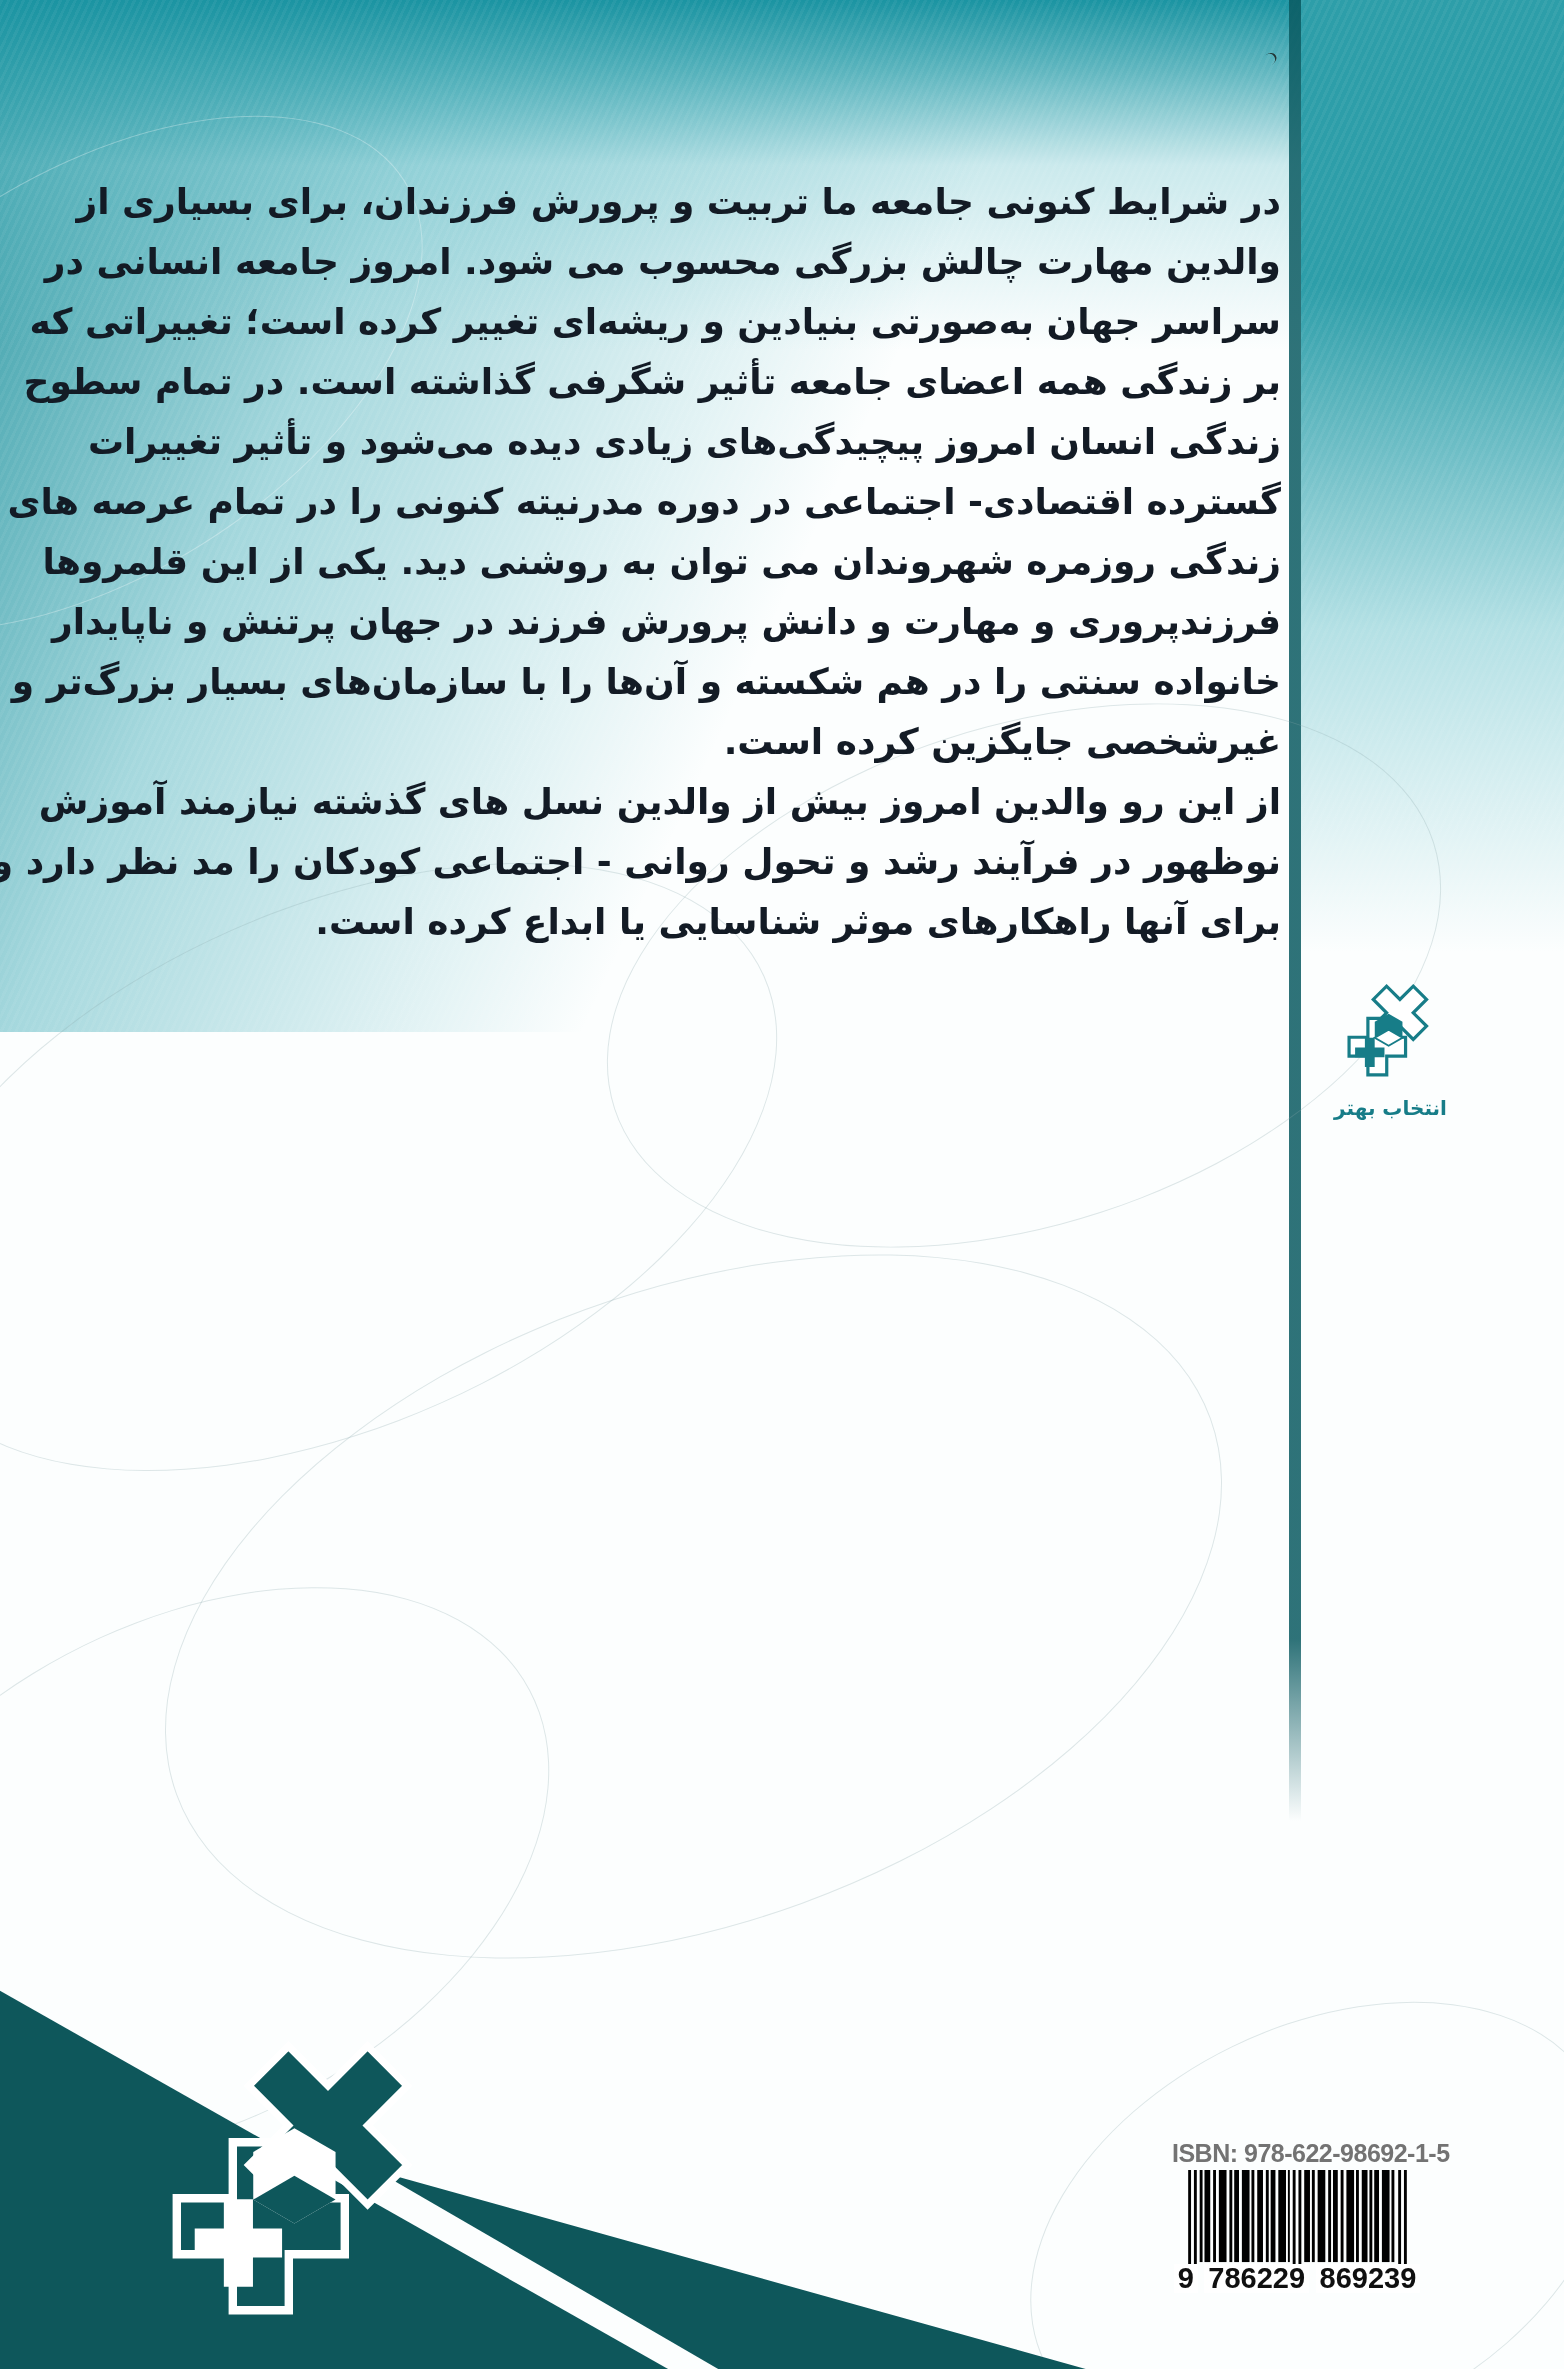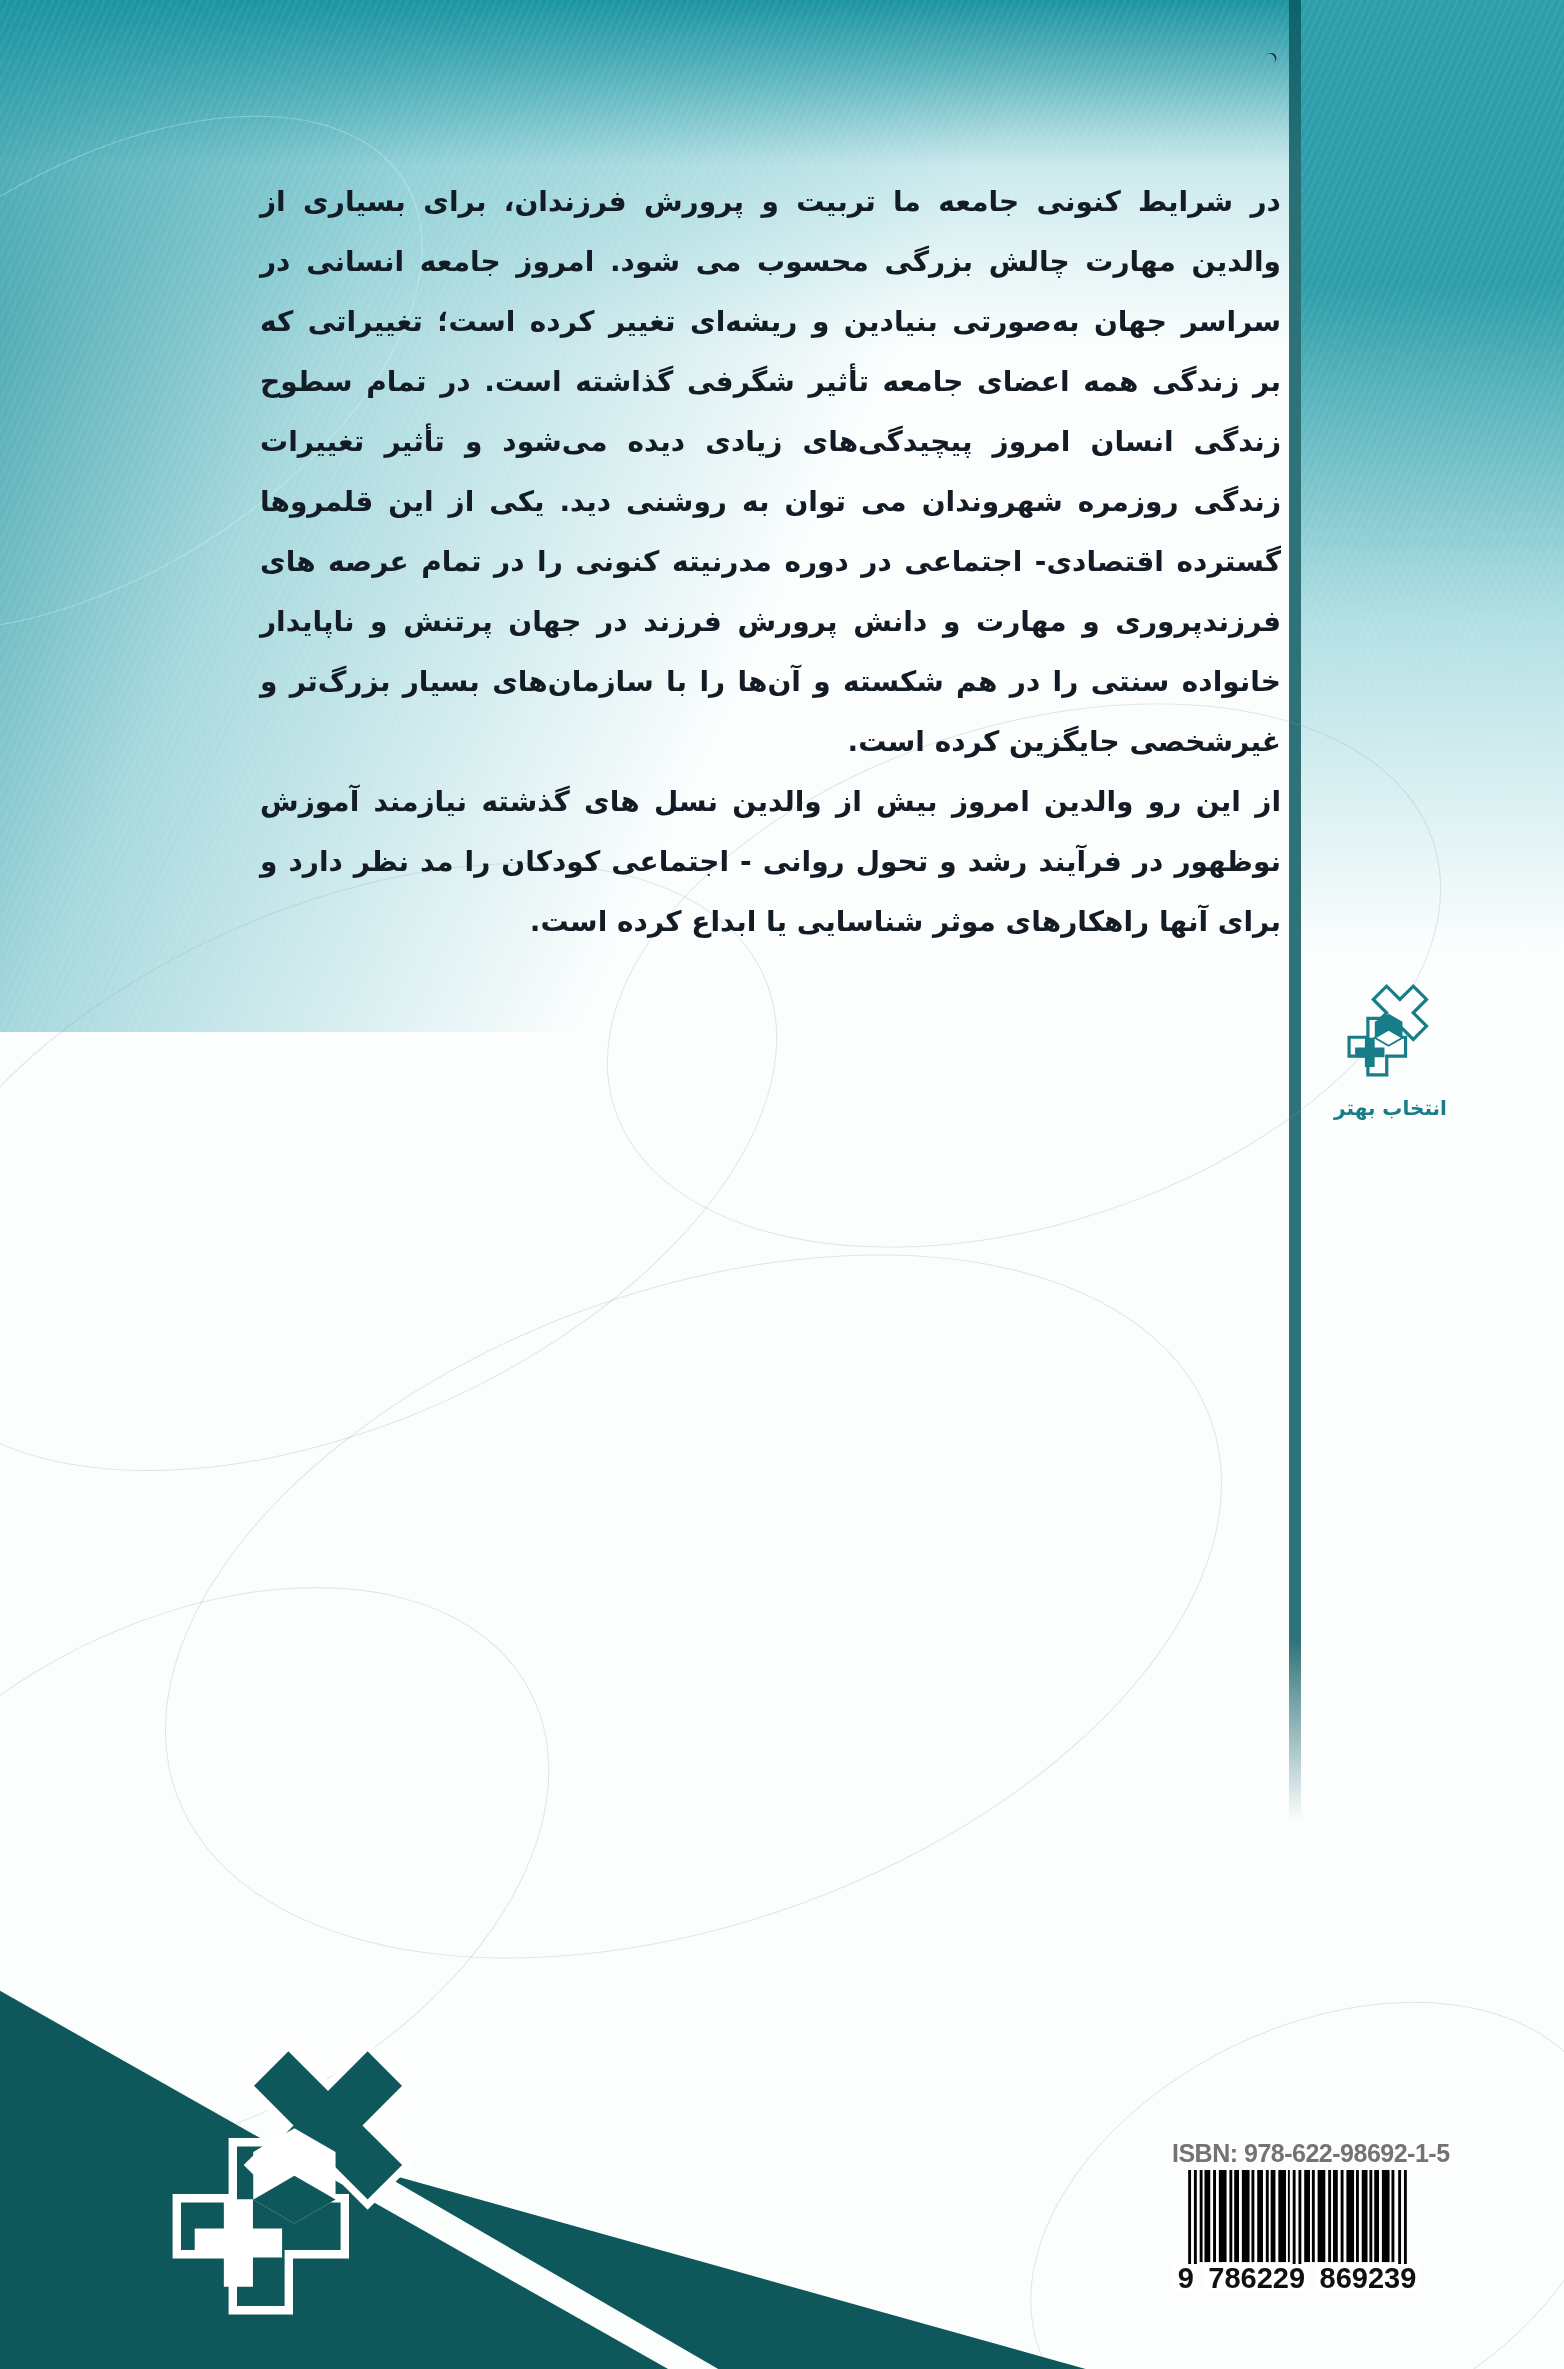--- a/index.html
+++ b/index.html
@@ -35,21 +35,21 @@
   .curve.light{border-color:rgba(255,255,255,.30);}
   .tick{
     position:absolute;left:1260px;top:54px;width:15.3px;height:11.5px;
     border-right:2.9px solid #233;border-radius:50%;transform:rotate(-38deg);
   }
   
   .body-text{
     position:absolute;left:260px;top:172px;width:1021px;
     direction:rtl;
     color:var(--body-text);
-    font-size:28px;font-weight:bold;
+    font-size:36px;font-weight:bold;
     letter-spacing:-0.5px;
   }
   .text-line{
     height:60px;line-height:60px;
     text-align:justify;text-align-last:justify;
     white-space:nowrap;overflow:visible;
   }
   .text-line.last{text-align-last:right;}
   
   .pub{position:absolute;left:1319px;top:977px;width:143px;text-align:center;}
@@ -103,22 +103,22 @@
   <div class="curve" style="left:1013px;top:2026px;width:612px;height:401px;transform:rotate(-26deg);"></div>
   <div class="tick"></div>
 
   <div class="body-text">
 
   <div class="text-line">در شرایط کنونی جامعه ما تربیت و پرورش فرزندان، برای بسیاری از</div>
       <div class="text-line">والدین مهارت چالش بزرگی محسوب می شود. امروز جامعه انسانی در</div>
       <div class="text-line">سراسر جهان به‌صورتی بنیادین و ریشه‌ای تغییر کرده است؛ تغییراتی که</div>
       <div class="text-line">بر زندگی همه اعضای جامعه تأثیر شگرفی گذاشته است. در تمام سطوح</div>
       <div class="text-line">زندگی انسان امروز پیچیدگی‌های زیادی دیده می‌شود و تأثیر تغییرات</div>
+      <div class="text-line">گسترده اقتصادی- اجتماعی در دوره مدرنیته کنونی را در تمام عرصه های</div>
       <div class="text-line">زندگی روزمره شهروندان می توان به روشنی دید. یکی از این قلمروها</div>
-      <div class="text-line">گسترده اقتصادی- اجتماعی در دوره مدرنیته کنونی را در تمام عرصه های</div>
       <div class="text-line">فرزندپروری و مهارت و دانش پرورش فرزند در جهان پرتنش و ناپایدار</div>
       <div class="text-line">خانواده سنتی را در هم شکسته و آن‌ها را با سازمان‌های بسیار بزرگ‌تر و</div>
       <div class="text-line last">غیرشخصی جایگزین کرده است.</div>
       <div class="text-line">از این رو والدین امروز بیش از والدین نسل های گذشته نیازمند آموزش</div>
       <div class="text-line">نوظهور در فرآیند رشد و تحول روانی - اجتماعی کودکان را مد نظر دارد و</div>
       <div class="text-line last">برای آنها راهکارهای موثر شناسایی یا ابداع کرده است.</div>
     </div>
 
   <div class="pub">
     <svg width="113" height="113" viewBox="0 0 120 120">

